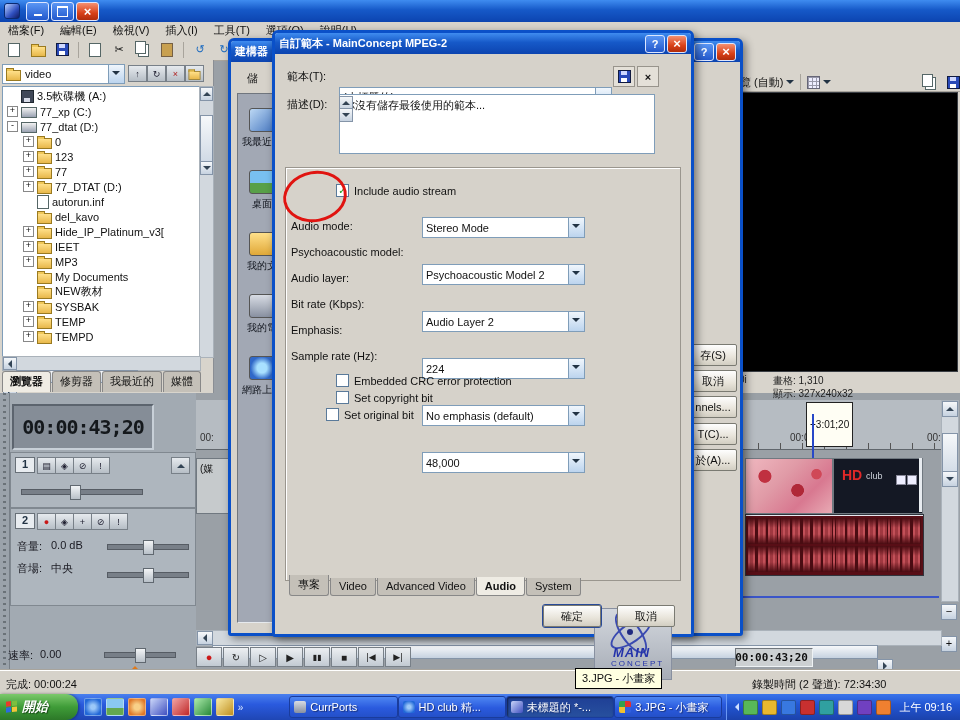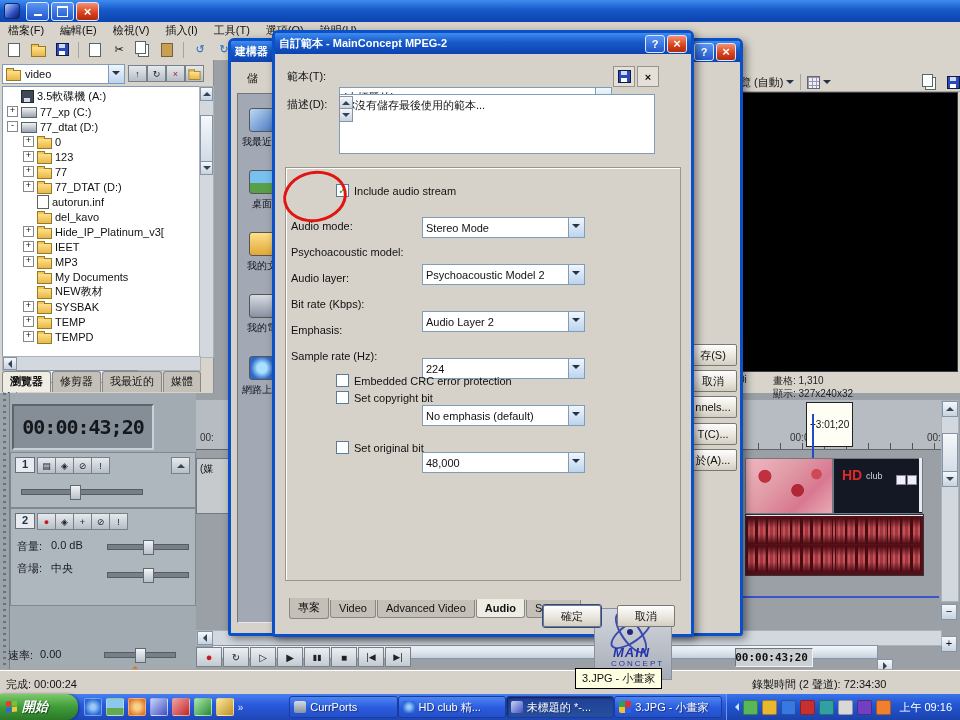--- a/index.html
+++ b/index.html
@@ -630,35 +630,35 @@
       </div>
 
       <div class="cbrow p" style="left:14px;top:206px;">
         <span class="cb"></span>
         <span>Embedded CRC error protection</span>
       </div>
       <div class="cbrow p" style="left:14px;top:223px;">
         <span class="cb"></span>
         <span>Set copyright bit</span>
       </div>
-      <div class="cbrow p" style="left:14px;top:240px;margin-top:33px;">
+      <div class="cbrow p" style="left:4px;top:240px;">
         <span class="cb"></span>
         <span>Set original bit</span>
       </div>
 
       <div class="p mclogo" style="left:308px;top:314px;width:76px;height:70px;">
         <div class="orbit o1"></div>
         <div class="orbit o2"></div>
         <div class="nucleus"></div>
         <span class="mctext1">MAIN</span>
         <span class="mctext2">CONCEPT</span>
       </div>
     </div>
 
-    <div class="p tabrow" style="left:14px;top:565px;align-items:center;">
+    <div class="p tabrow" style="left:14px;top:542px;align-items:flex-end;">
       <span class="dtab">專案</span>
       <span class="dtab">Video</span>
       <span class="dtab">Advanced Video</span>
       <span class="dtab active">Audio</span>
       <span class="dtab">System</span>
     </div>
 
     <div class="p btn default" style="left:268px;top:572px;width:56px;height:20px;">確定</div>
     <div class="p btn" style="left:342px;top:572px;width:56px;height:20px;">取消</div>
   </div>

